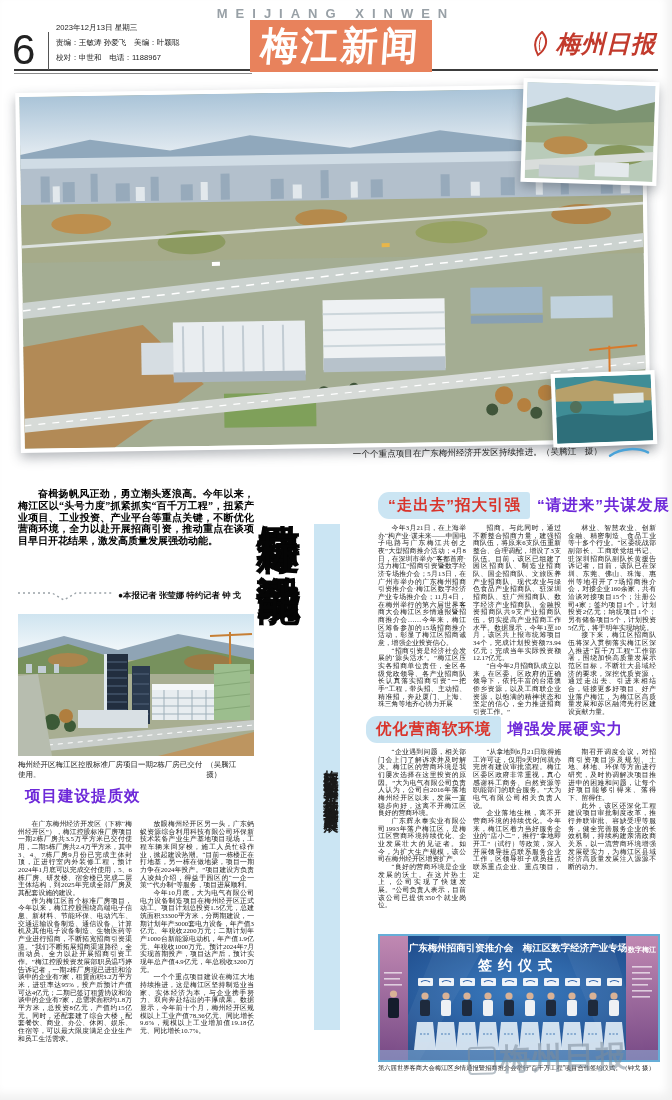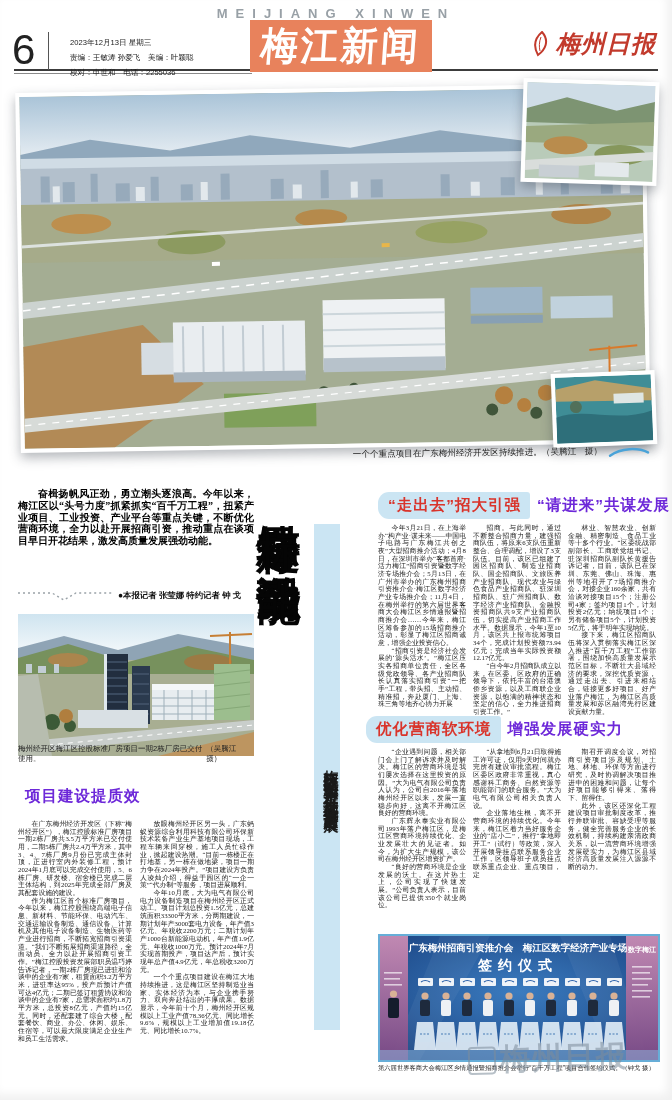--- a/index.html
+++ b/index.html
@@ -10,22 +10,22 @@
   .hdr-en{position:absolute;top:6px;left:0;right:0;text-align:center;
           font:700 13px "Liberation Sans",sans-serif;letter-spacing:8px;color:#98a0a6;}
   .hdr-rule{position:absolute;left:14px;right:14px;top:69px;height:2px;background:#3c3c3c;}
   .hdr-rule2{position:absolute;left:14px;width:238px;top:73px;height:1px;background:#8a8a8a;}
   .hdr-box{position:absolute;left:250px;top:20px;width:182px;height:52px;background:#E8825C;
            display:flex;align-items:center;justify-content:center;z-index:3;}
   .hdr-box span{font:900 37px "Liberation Sans",sans-serif;color:#fff;letter-spacing:3px;
                 transform:skewX(-4deg) scaleY(1.05);}
   .hdr-pageno{position:absolute;left:12px;top:26px;font:400 42px "Liberation Sans",sans-serif;color:#222;}
   .hdr-div{position:absolute;left:48px;top:32px;width:1px;height:38px;background:#555;}
-  .hdr-info{position:absolute;left:56px;top:36px;font:400 7.6px "Liberation Sans",sans-serif;
-            color:#222;line-height:1.95;margin-left:14px;}
+  .hdr-info{position:absolute;left:56px;top:21px;font:400 7.6px "Liberation Sans",sans-serif;
+            color:#222;line-height:1.95;}
   .hdr-logo{position:absolute;right:16px;top:28px;display:flex;align-items:center;gap:3px;}
   .hdr-logo .cn{font:900 24px "Liberation Serif",serif;color:#C23A2C;font-style:italic;letter-spacing:1px;}
   
   .collage{position:absolute;left:18px;top:80px;width:638px;height:376px;}
   .ph{position:absolute;background:#fff;padding:4px;box-shadow:0 5px 12px rgba(40,50,60,.35);}
   .ph-main{left:0;top:8px;width:622px;height:352px;transform:rotate(-0.9deg);}
   .ph-tr{right:-2px;top:0;width:128px;height:96px;transform:rotate(1.8deg);z-index:2;}
   .ph-br{right:0;top:292px;width:96px;height:66px;transform:rotate(-2.2deg);z-index:3;}
   .ph svg{display:block;width:100%;height:100%;}
   .main-cap{position:absolute;left:210px;top:448px;width:440px;text-align:right;
@@ -33,21 +33,21 @@
             display:flex;align-items:flex-end;justify-content:flex-end;gap:6px;z-index:4;}
   
   .intro{position:absolute;left:18px;top:488px;width:236px;}
   .intro p{margin:0;font:700 10px "Liberation Serif",serif;line-height:1.18;
            text-indent:2em;text-align:justify;color:#000;}
   .byline{position:absolute;left:18px;top:588px;width:236px;display:flex;align-items:center;}
   .byline .txt{font:700 8.4px "Liberation Sans",sans-serif;color:#111;margin-left:4px;white-space:nowrap;}
   
   .lphoto{position:absolute;left:18px;top:614px;width:236px;height:142px;overflow:hidden;}
   .lphoto svg{display:block;width:100%;height:100%;}
-  .lcap{position:absolute;left:18px;top:744px;width:236px;display:flex;
+  .lcap{position:absolute;left:18px;top:760px;width:236px;display:flex;
         font:400 7.5px "Liberation Sans",sans-serif;color:#222;}
   .subhead{position:absolute;display:flex;align-items:center;}
   .subhead .red{background:#CBE5F3;color:#D9342B;font:900 15.5px "Liberation Sans",sans-serif;
                 padding:3px 9px 3px 10px;border-radius:11px 3px 3px 11px;letter-spacing:1px;white-space:nowrap;}
   .subhead .dark{color:#6d28d9;font:900 15.5px "Liberation Sans",sans-serif;margin-left:7px;
                  letter-spacing:1px;white-space:nowrap;}
   .sh-build{left:18px;top:786px;}
   .cols{position:absolute;display:flex;}
   .cols .col{flex:1;}
   .cols .col + .col{margin-left:8px;}
@@ -84,21 +84,21 @@
 <div class="page">
 
   <div class="hdr-en">MEIJIANG XINWEN</div>
   <div class="hdr-rule"></div>
   <div class="hdr-rule2"></div>
   <div class="hdr-pageno">6</div>
   <div class="hdr-div"></div>
   <div class="hdr-info">
     <div>2023年12月13日 星期三</div>
     <div>责编：王敏涛 孙爱飞　美编：叶颖聪</div>
-    <div>校对：申世和　电话：2255036</div>
+    <div>校对：申世和　电话：1188967</div>
   </div>
   <div class="hdr-box">
     <span>梅江新闻</span>
   </div>
   <div class="hdr-logo">
     <svg width="22" height="26" viewBox="0 0 22 26">
       <path d="M11 1 C4 7 2 15 7 24 C14 19 19 10 11 1 Z" fill="none" stroke="#C23A2C" stroke-width="2"></path>
       <path d="M10 6 C8 11 8 16 9 20" fill="none" stroke="#C23A2C" stroke-width="1"></path>
     </svg>
     <span class="cn">梅州日报</span>

